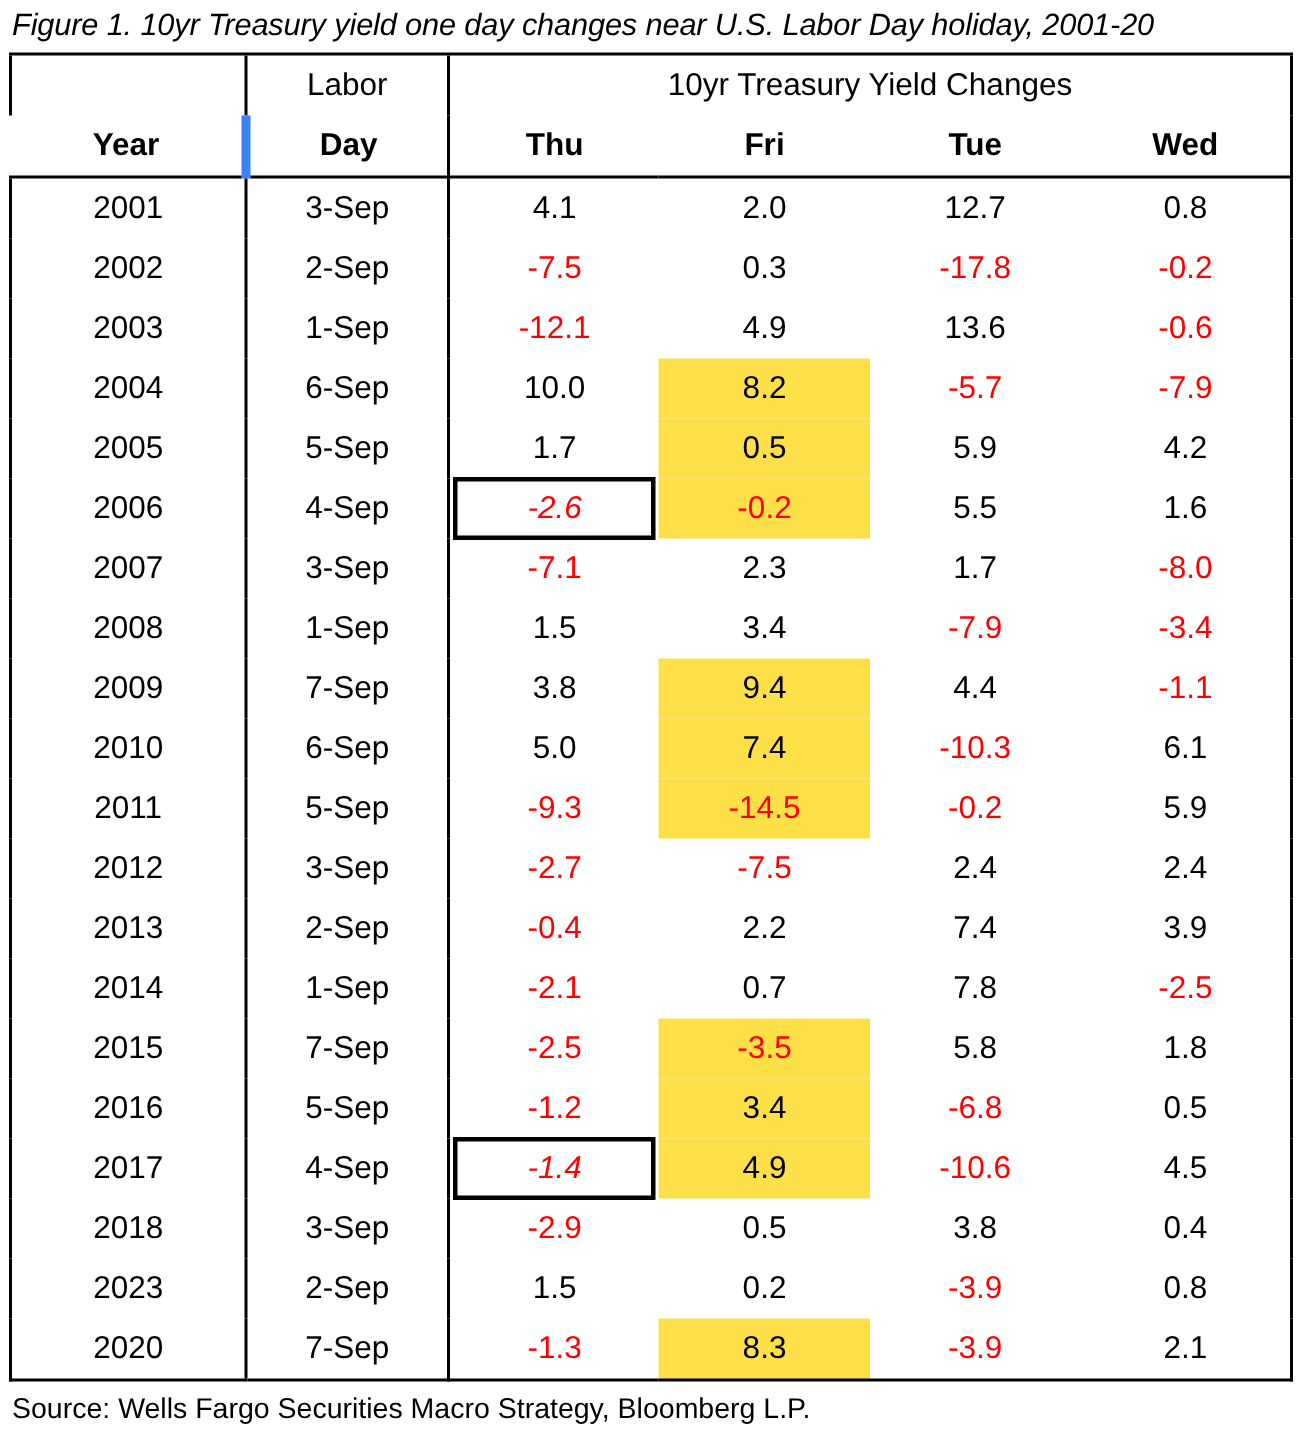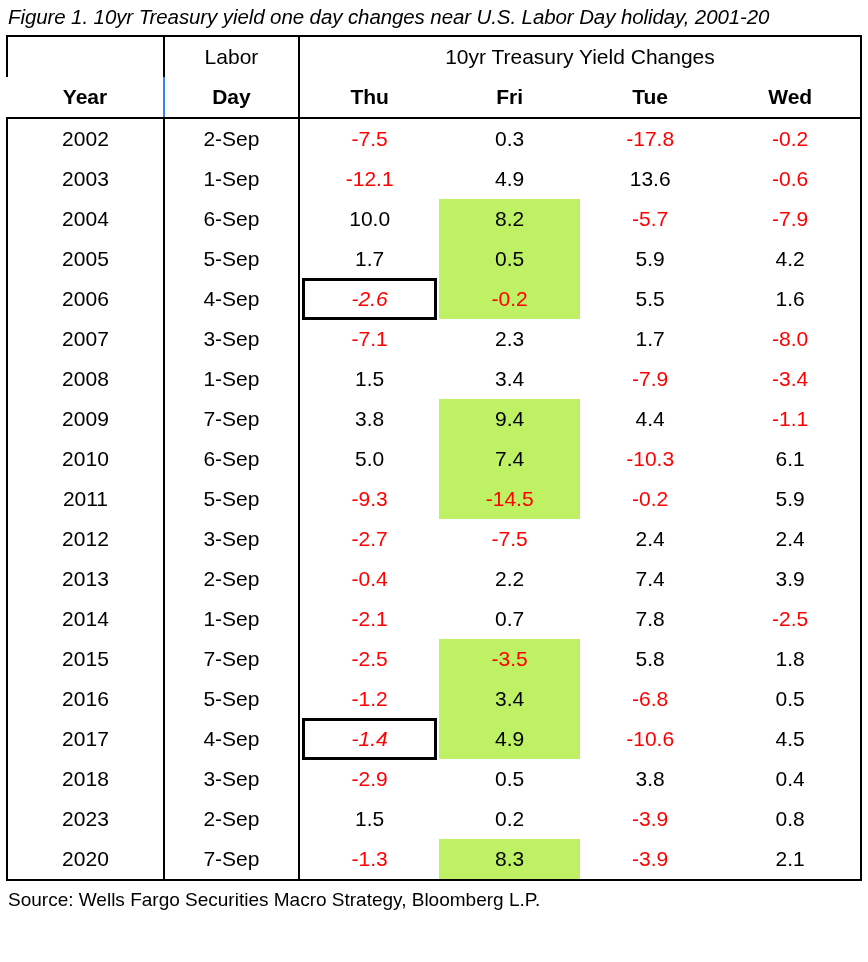--- a/index.html
+++ b/index.html
@@ -64,21 +64,21 @@
     border-right: 2px solid #000;
   }
   th.group-head {
     border-right: 2px solid #000;
   }
   tr.hdr2 th {
     border-bottom: 2px solid #000;
     font-weight: bold;
   }
   tr.hdr2 th.labor-bot {
-    border-left: 2px solid #3b82f6;
+    border-left: 6px solid #3b82f6;
     border-right: 2px solid #000;
   }
   tr.hdr2 th.wed-bot {
     border-right: 2px solid #000;
   }
   tr.hdr1 th.year-blank {
     border-left: 2px solid #000;
   }
   
   td.year {
@@ -89,21 +89,21 @@
     border-left: 2px solid #000;
     border-right: 2px solid #000;
   }
   td.wed {
     border-right: 2px solid #000;
   }
   tr.last td {
     border-bottom: 2px solid #000;
   }
   td.neg { color: #ff0000; }
-  td.hl  { background: #bef264; }
+  td.hl  { background: #fde047; }
   td.boxed {
     position: relative;
     font-style: italic;
   }
   td.boxed .boxwrap {
     position: absolute;
     left: 2px;
     right: 2px;
     top: -1px;
     bottom: -1px;
@@ -144,20 +144,28 @@
         <th class="hdr year-blank">Year</th>
         <th class="hdr labor-bot">Day</th>
         <th class="hdr">Thu</th>
         <th class="hdr">Fri</th>
         <th class="hdr">Tue</th>
         <th class="hdr wed-bot">Wed</th>
       </tr>
     </thead>
     <tbody id="table-body">
         <tr>
+          <td class="year">2001</td>
+          <td class="labor">3-Sep</td>
+          <td class=""><span class="cellval">4.1</span></td>
+          <td class=""><span class="cellval">2.0</span></td>
+          <td class=""><span class="cellval">12.7</span></td>
+          <td class="wed"><span class="cellval">0.8</span></td>
+        </tr>
+        <tr>
           <td class="year">2002</td>
           <td class="labor">2-Sep</td>
           <td class="neg"><span class="cellval">-7.5</span></td>
           <td class=""><span class="cellval">0.3</span></td>
           <td class="neg"><span class="cellval">-17.8</span></td>
           <td class="wed neg"><span class="cellval">-0.2</span></td>
         </tr>
         <tr>
           <td class="year">2003</td>
           <td class="labor">1-Sep</td>

